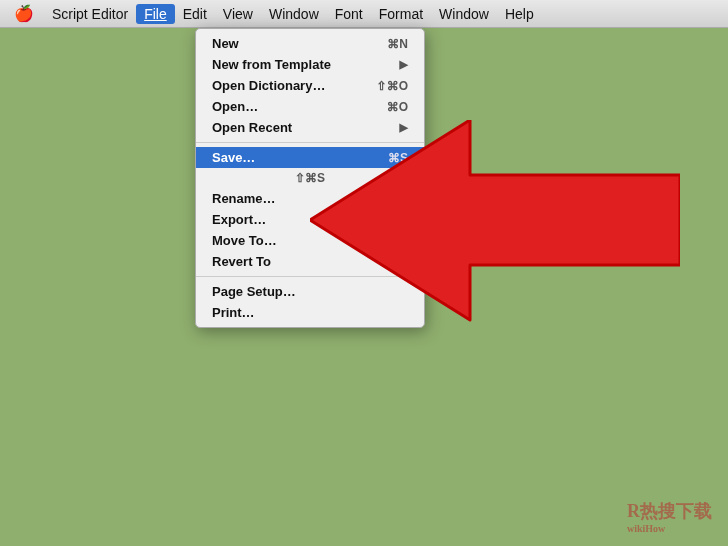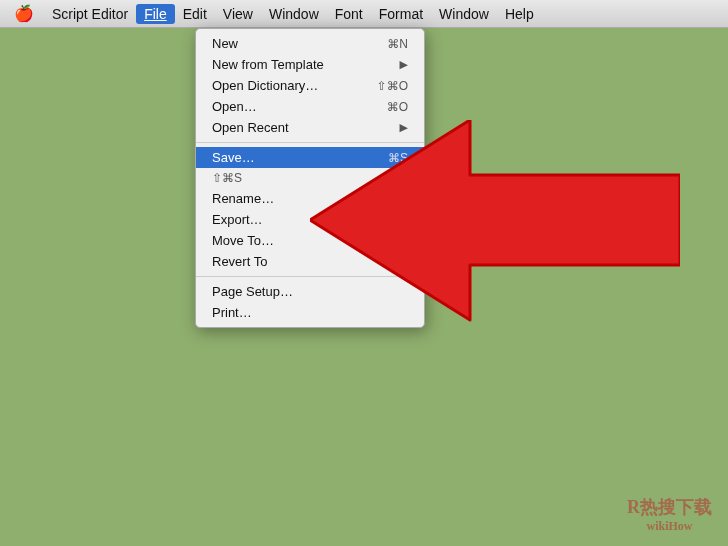--- a/index.html
+++ b/index.html
@@ -52,27 +52,28 @@
       border: 1px solid #aaa;
       border-radius: 5px;
       box-shadow: 2px 4px 16px rgba(0,0,0,0.35);
       width: 230px;
       padding: 4px 0;
       z-index: 200;
     }
     .menu-item {
       display: flex;
       align-items: center;
-      justify-content: space-between;
+      justify-content: center;
       padding: 3px 16px;
       font-size: 13px;
       color: #111;
       cursor: pointer;
       user-select: none;
       position: relative;
+      font-weight: bold;
     }
     .menu-item.highlighted {
       background: #2f6fce;
       color: white;
     }
     .menu-item .shortcut {
       color: #555;
       font-size: 12px;
     }
     .menu-item.highlighted .shortcut {
@@ -107,23 +108,23 @@
       right: 16px;
       color: rgba(180, 50, 50, 0.55);
       font-size: 18px;
       font-weight: bold;
       z-index: 400;
       text-align: right;
       font-family: "STFangsong", "FangSong", serif;
       margin-left: 6px;
     }
     .watermark-sub {
-      font-size: 12px;
+      font-size: 10px;
       color: rgba(180, 50, 50, 0.55);
-      text-align: center;
+      text-align: left;
     }
 
     
     .app-area {
       position: absolute;
       top: 28px;
       left: 0;
       right: 0;
       bottom: 0;
       background: #8faf6e;

